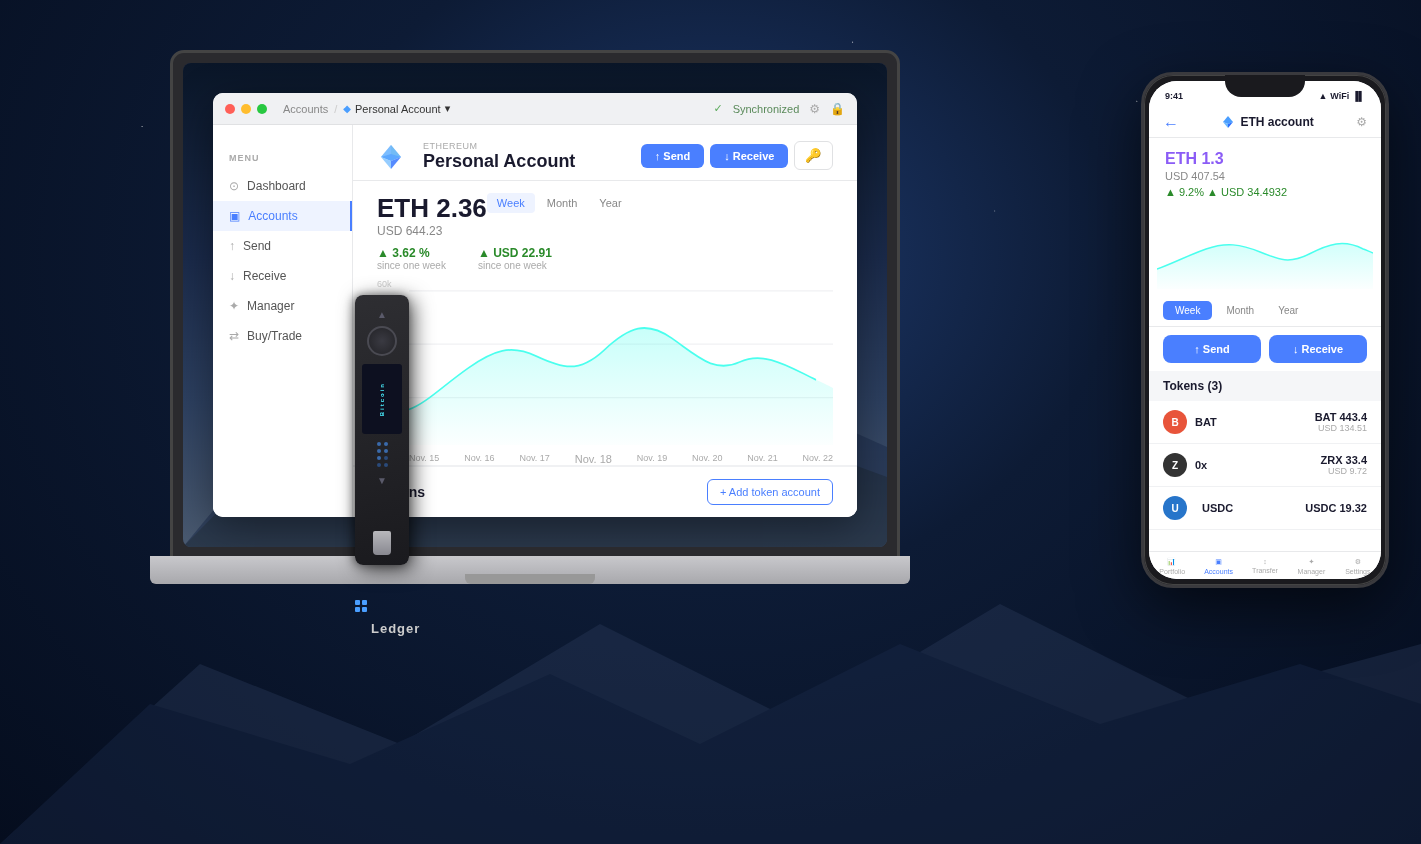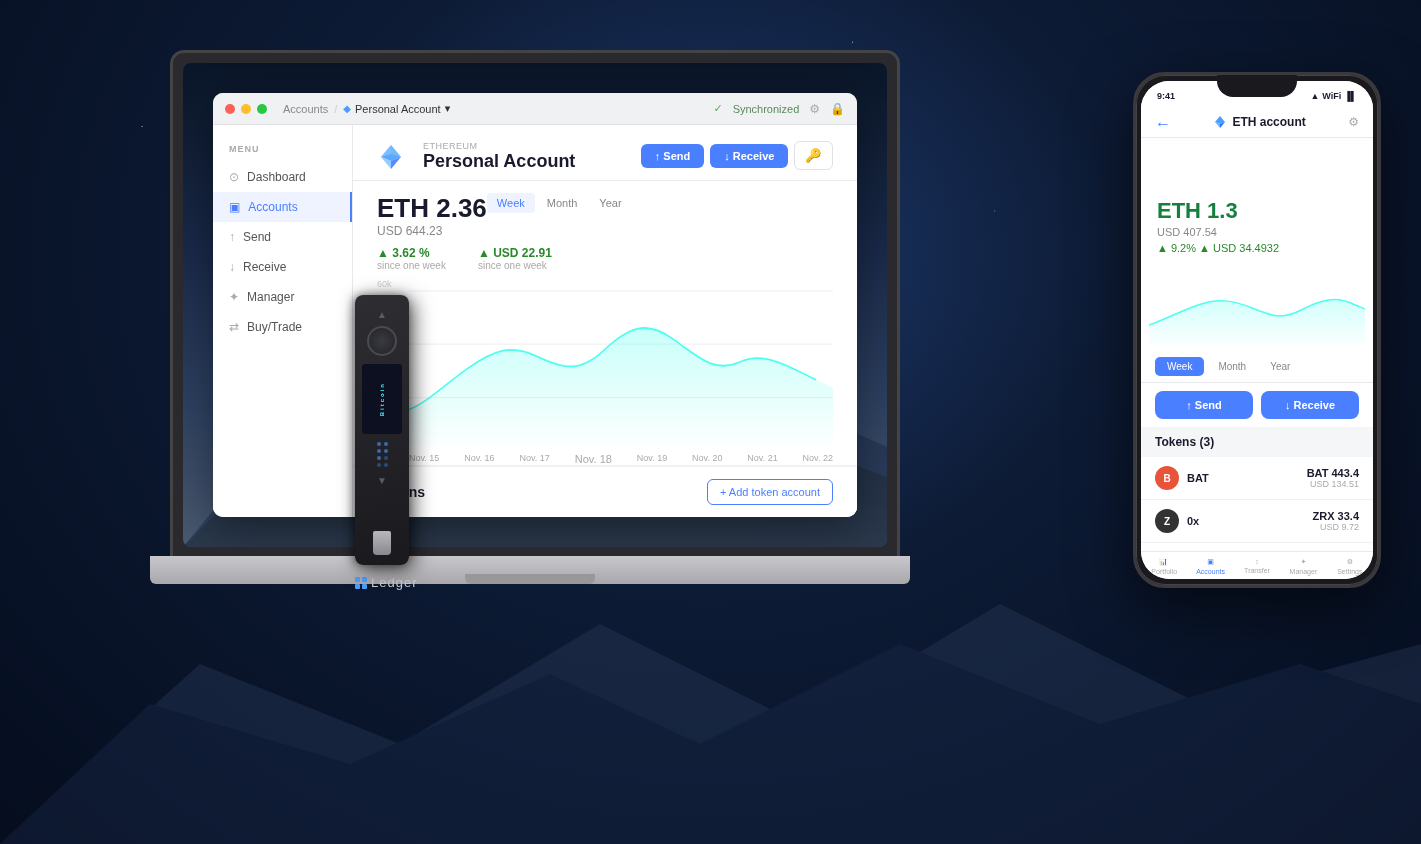--- a/index.html
+++ b/index.html
@@ -100,21 +100,21 @@
       display: flex;
       flex: 1;
       overflow: hidden;
     }
 
     
     .sidebar {
       width: 140px;
       background: #fff;
       border-right: 1px solid #e8e9eb;
-      padding: 19px 0;
+      padding: 28px 0;
       flex-shrink: 0;
     }
 
     .sidebar-menu-label {
       font-size: 9px;
       font-weight: 600;
       color: #aaa;
       letter-spacing: 1px;
       padding: 0 16px;
       margin-bottom: 8px;
@@ -403,26 +403,26 @@
   </div>
 
   <div style="text-align:center;margin-top:10px;">
     <div style="display:flex;align-items:center;justify-content:center;gap:4px;">
       <div style="display:grid;grid-template-columns:1fr 1fr;gap:2px;width:12px;height:12px;">
         <div style="background:#4a9eff;border-radius:1px;"></div>
         <div style="background:#4a9eff;border-radius:1px;"></div>
         <div style="background:#4a9eff;border-radius:1px;"></div>
         <div style="background:#4a9eff;border-radius:1px;"></div>
       </div>
-      <span style="color:#ccc;font-size:13px;font-weight:400;letter-spacing:1px;">Ledger</span>
+      <span style="color:#ccc;font-size:13px;font-weight:700;letter-spacing:1px;margin-top:46px;">Ledger</span>
     </div>
   </div>
 </div>
 
-<div style="position:absolute;right:40px;top:72px;border-radius:9px;">
+<div style="position:absolute;right:32px;top:72px;border-radius:9px;">
   <div style="width:248px;height:516px;background:#1a1a1e;border-radius:32px;border:3px solid #3a3a3e;position:relative;overflow:hidden;box-shadow:0 20px 60px rgba(0,0,0,0.6),inset 0 0 0 1px #444;">
 
     <div style="position:absolute;top:0;left:50%;transform:translateX(-50%);width:80px;height:22px;background:#1a1a1e;border-radius:0 0 16px 16px;z-index:20;"></div>
 
     <div style="position:absolute;top:6px;left:5px;right:5px;bottom:6px;background:#f5f6f8;border-radius:28px;overflow:hidden;display:flex;flex-direction:column;">
 
       <div style="height:26px;background:#fff;display:flex;align-items:center;justify-content:space-between;padding:0 16px;font-size:9px;font-weight:700;color:#1a1a2e;flex-shrink:0;padding-top:4px;">
         <span>9:41</span>
         <span style="display:flex;gap:3px;align-items:center;">
           <span>▲</span>
@@ -438,21 +438,21 @@
             <polygon points="7,1 12,7 7,9 2,7" fill="#4a9eff"></polygon>
             <polygon points="7,9 12,7 7,13" fill="#2a6eff"></polygon>
             <polygon points="7,9 2,7 7,13" fill="#6ab8ff"></polygon>
           </svg>
           <span style="font-size:12px;font-weight:600;color:#1a1a2e;">ETH account</span>
         </div>
         <span style="font-size:12px;color:#aaa;">⚙</span>
       </div>
 
       <div style="background:#fff;padding:12px 16px;flex-shrink:0;">
-        <div style="font-size:22px;font-weight:700;color:#15803d;margin-top:48px;">ETH 1.3</div>
+        <div style="font-size:16px;font-weight:700;color:#8b5cf6;">ETH 1.3</div>
         <div style="font-size:11px;color:#888;margin-top:2px;">USD 407.54</div>
         <div style="font-size:11px;color:#2a8a2a;margin-top:4px;">▲ 9.2%   ▲ USD 34.4932</div>
       </div>
 
       <div style="background:#fff;padding:4px 8px;flex-shrink:0;">
         <svg width="100%" height="75" viewBox="0 0 220 75" preserveAspectRatio="none">
           <defs>
             <linearGradient id="phoneChartGrad" x1="0" y1="0" x2="0" y2="1">
               <stop offset="0%" stop-color="#4affee" stop-opacity="0.25"></stop>
               <stop offset="100%" stop-color="#4affee" stop-opacity="0.02"></stop>

